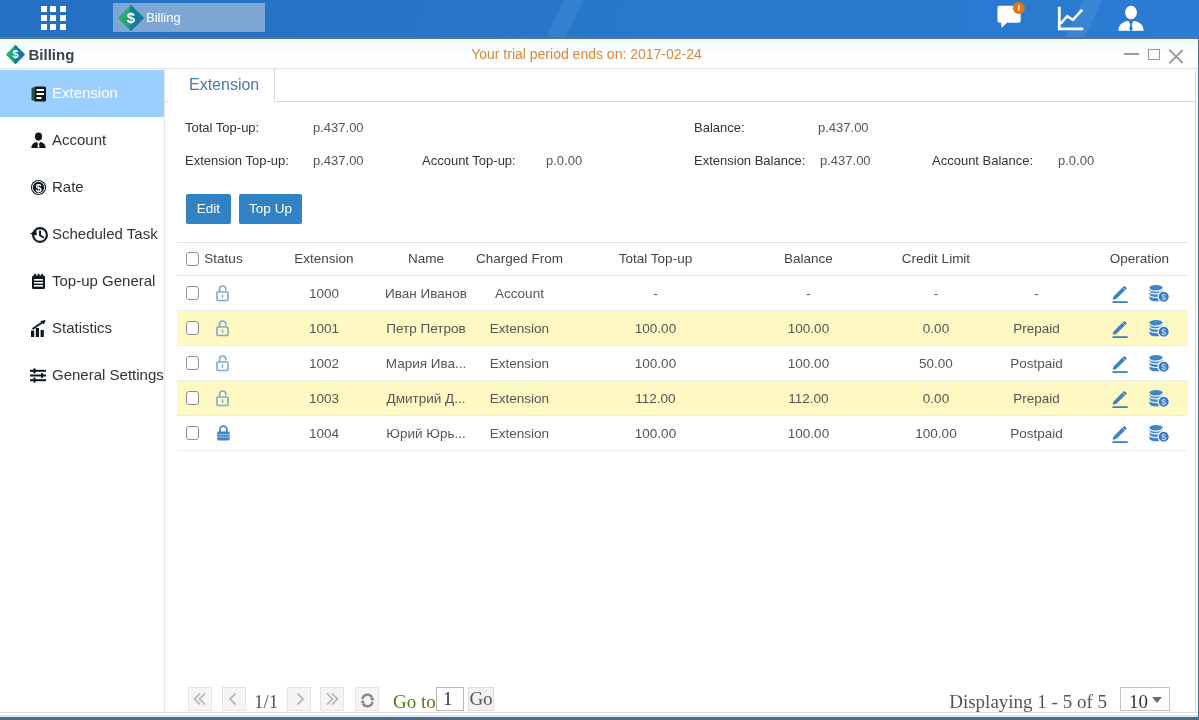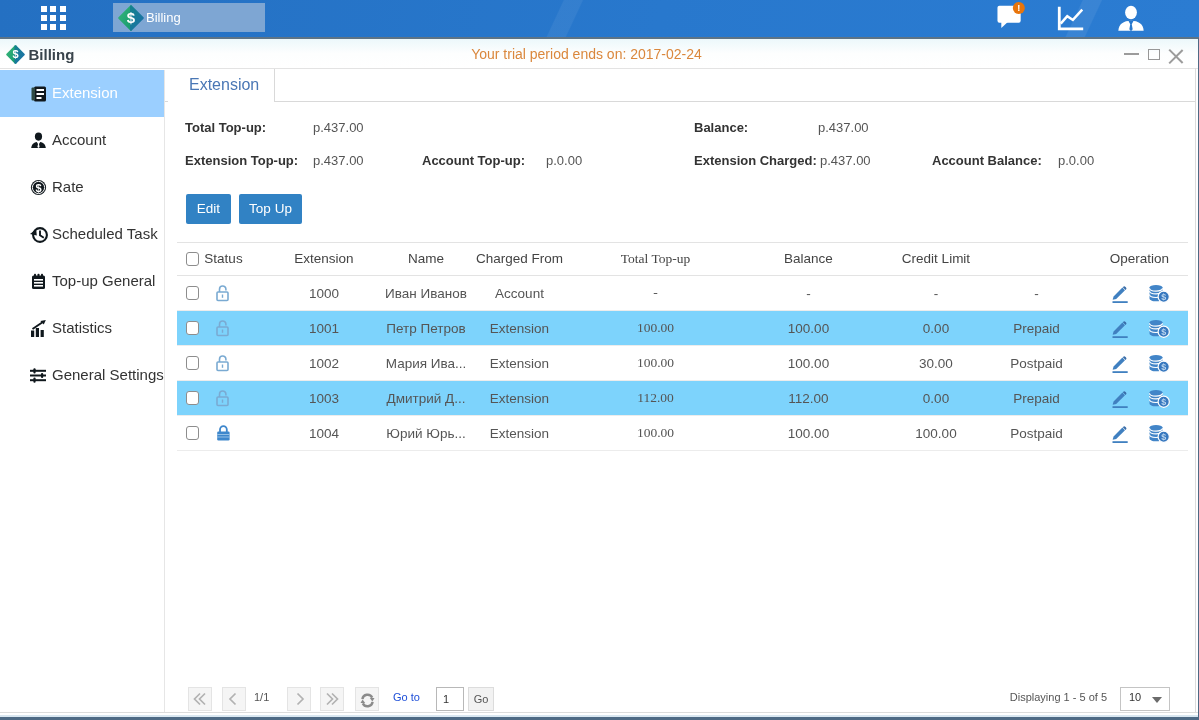--- a/index.html
+++ b/index.html
@@ -42,49 +42,49 @@
 .sitem.sel { background:#9bcfff; color:#fff; }
 .sitem .sic { position:absolute; left:30px; top:15px; width:17px; height:17px; }
 .sitem .stx { position:absolute; left:52px; top:14px; white-space:nowrap; }
 
 
 #tabstrip { left:165px; top:69px; width:1030px; height:33px; border-bottom:1px solid #d9d9d9; background:#fff; }
 #acttab { position:absolute; left:3px; top:0; width:107px; height:33px; background:#fff;
   border-right:1px solid #d9d9d9; }
 #acttab span { position:absolute; left:21px; top:7px; font-size:16px; color:#4a77b5; }
 
-.slabel { font-size:13px; font-weight:bold; color:#333; white-space:nowrap; }
+.slabel { font-size:13px; font-weight:normal; color:#333; white-space:nowrap; }
 .sval { font-size:13px; color:#555; white-space:nowrap; }
 
 .btn { position:absolute; background:#3182c4; border-radius:2px; color:#fff; font-size:13.5px;
   text-align:center; line-height:30px; height:30px; }
 
 
 #tbl { left:177px; top:241.5px; width:1011px; }
 .trow { position:relative; width:1011px; height:35px; }
 #thead { height:34.5px; border-top:1px solid #e3e3e3; border-bottom:1px solid #e3e3e3; }
-.trow.alt { background:#7dd3fc; }
+.trow.alt { background:#fef9c3; }
 .trow.brd { border-bottom:1px solid #ececec; }
 .cell { position:absolute; top:0; height:100%; display:flex; align-items:center; justify-content:center;
   font-size:13.5px; color:#555; white-space:nowrap; overflow:hidden; }
 #thead .cell { color:#444; }
 .c0 { left:0;    width:31px; }
 .c1 { left:17px; width:59px; }
 .c2 { left:90px; width:114px; }
 .c3 { left:204px; width:90px; }
 .c4 { left:286px; width:113px; }
-.c5 { left:407px; width:143px;font-family:Liberation Serif, serif; }
+.c5 { left:407px; width:143px; }
 .c6 { left:550px; width:163px; }
 .c7 { left:713px; width:92px; }
 .c8 { left:805px; width:109px; }
 .c9 { left:914px; width:97px; }
 .cbx { width:13.5px; height:13.5px; border:1.5px solid #8d8d8d; border-radius:3px; background:#fff; }
 
 
-#pgbar { left:177px; top:687px; width:1011px; height:26px; font-size:11px; color:#555; }
+#pgbar { left:177px; top:687px; width:1011px; height:26px; font-size:19px; color:#555;font-family:Liberation Serif, serif; }
 .pbtn { position:absolute; top:0; width:24px; height:24px; background:#f5f5f5; border:1px solid #e4e4e4;
   text-align:center; color:#a2a2a2; }
 .pbtn svg { margin-top:4px; }
 #goinput { position:absolute; left:259px; top:0; width:28px; height:24px; border:1px solid #b8b8b8; background:#fff;
   padding-left:6px; line-height:22px; color:#333; }
 #gobtn { position:absolute; left:291px; top:0; width:26px; height:24px; background:#f2f2f2; border:1px solid #dcdcdc;
   text-align:center; line-height:22px; color:#555; }
 #disp { position:absolute; right:81px; top:4px; color:#555; }
 #psel { position:absolute; right:18px; top:0; width:50px; height:24px; border:1px solid #c4c4c4; background:#fff; }
 #psel span { position:absolute; left:8px; top:3px; color:#333; }
@@ -247,21 +247,21 @@
 
   <div class="abs slabel" style="left:185px; top:120px;">Total Top-up:</div>
   <div class="abs sval" style="left:313px; top:120px;">p.437.00</div>
   <div class="abs slabel" style="left:694px; top:120px;">Balance:</div>
   <div class="abs sval" style="left:818px; top:120px;">p.437.00</div>
 
   <div class="abs slabel" style="left:185px; top:152.5px;">Extension Top-up:</div>
   <div class="abs sval" style="left:313px; top:152.5px;">p.437.00</div>
   <div class="abs slabel" style="left:422px; top:152.5px;">Account Top-up:</div>
   <div class="abs sval" style="left:546px; top:152.5px;">p.0.00</div>
-  <div class="abs slabel" style="left:694px; top:152.5px;">Extension Charged:</div>
+  <div class="abs slabel" style="left:694px; top:152.5px;">Extension Balance:</div>
   <div class="abs sval" style="left:820px; top:152.5px;">p.437.00</div>
   <div class="abs slabel" style="left:932px; top:152.5px;">Account Balance:</div>
   <div class="abs sval" style="left:1058px; top:152.5px;">p.0.00</div>
 
   <div class="btn" style="left:186px; top:194px; width:45px;">Edit</div>
   <div class="btn" style="left:239px; top:194px; width:63px;">Top Up</div>
 
   <div id="tbl" class="abs">
     <div class="trow" id="thead">
       <div class="cell c0">
@@ -357,21 +357,21 @@
             <rect x="3" y="8" width="11" height="8.5" rx="1" fill="none" stroke="#7aaad2" stroke-width="1.6"></rect>
             <path d="M5.5 8 L5.5 5.2 A3.2 3.2 0 0 1 11.9 5.2 L11.9 6.4" fill="none" stroke="#7aaad2" stroke-width="1.6"></path>
             <line x1="8.5" y1="10.5" x2="8.5" y2="13.8" stroke="#7aaad2" stroke-width="1.4"></line>
           </svg>
         </div>
         <div class="cell c2">1002</div>
         <div class="cell c3">Мария Ива...</div>
         <div class="cell c4">Extension</div>
         <div class="cell c5">100.00</div>
         <div class="cell c6">100.00</div>
-        <div class="cell c7">30.00</div>
+        <div class="cell c7">50.00</div>
         <div class="cell c8">Postpaid</div>
         <div class="cell c9">
           <svg width="20" height="19" viewBox="0 0 20 19">
             <path d="M3.6 12.4 L12.4 3.6 L15 6.2 L6.2 15 L2.6 15.8 Z" fill="#4080c0"></path>
             <path d="M13.1 2.9 A1.7 1.7 0 0 1 15.5 2.9 L15.9 3.3 A1.7 1.7 0 0 1 15.9 5.7 L15.6 6 L12.8 3.2 Z" fill="#3a6da8"></path>
             <rect x="2.5" y="17.2" width="15.2" height="1.8" fill="#4080c0"></rect>
           </svg>
           <span style="width:18px"></span>
           <svg width="22" height="20" viewBox="0 0 22 20">
             <path d="M1.5 4.6 L1.5 15.4 C1.5 17 4.4 18.3 8 18.3 C11.6 18.3 14.5 17 14.5 15.4 L14.5 4.6 Z" fill="#4285c8"></path>
@@ -474,21 +474,21 @@
     <div class="pbtn" style="left:143px;"><svg width="16" height="14" viewBox="0 0 16 14">
           <path d="M3 1.5 L8.5 7 L3 12.5" fill="none" stroke="#b2b2b2" stroke-width="1.7"></path>
           <path d="M8 1.5 L13.5 7 L8 12.5" fill="none" stroke="#b2b2b2" stroke-width="1.7"></path>
         </svg></div>
     <div class="pbtn" style="left:178px;" id="refbtn"><svg width="17" height="17" viewBox="0 0 17 17" style="margin-top:3.5px">
       <path d="M3.4 7.2 A5.2 5.2 0 0 1 13.2 5.6" fill="none" stroke="#8b8b8b" stroke-width="2.4"></path>
       <path d="M13.6 9.8 A5.2 5.2 0 0 1 3.8 11.4" fill="none" stroke="#8b8b8b" stroke-width="2.4"></path>
       <path d="M10.8 5.9 L15.5 5.9 L13.4 9.6 Z" fill="#8b8b8b"></path>
       <path d="M6.2 11.1 L1.5 11.1 L3.6 7.4 Z" fill="#8b8b8b"></path>
     </svg></div>
-    <div class="abs" style="left:216px; top:4px; color:#1d4ed8;">Go to</div>
+    <div class="abs" style="left:216px; top:4px; color:#4d7c0f;">Go to</div>
     <div id="goinput">1</div>
     <div id="gobtn">Go</div>
     <div id="disp">Displaying 1 - 5 of 5</div>
     <div id="psel">
         <span>10</span>
         <div class="tri"></div>
       </div>
   </div>
 
   <div id="cline" class="abs"></div>

